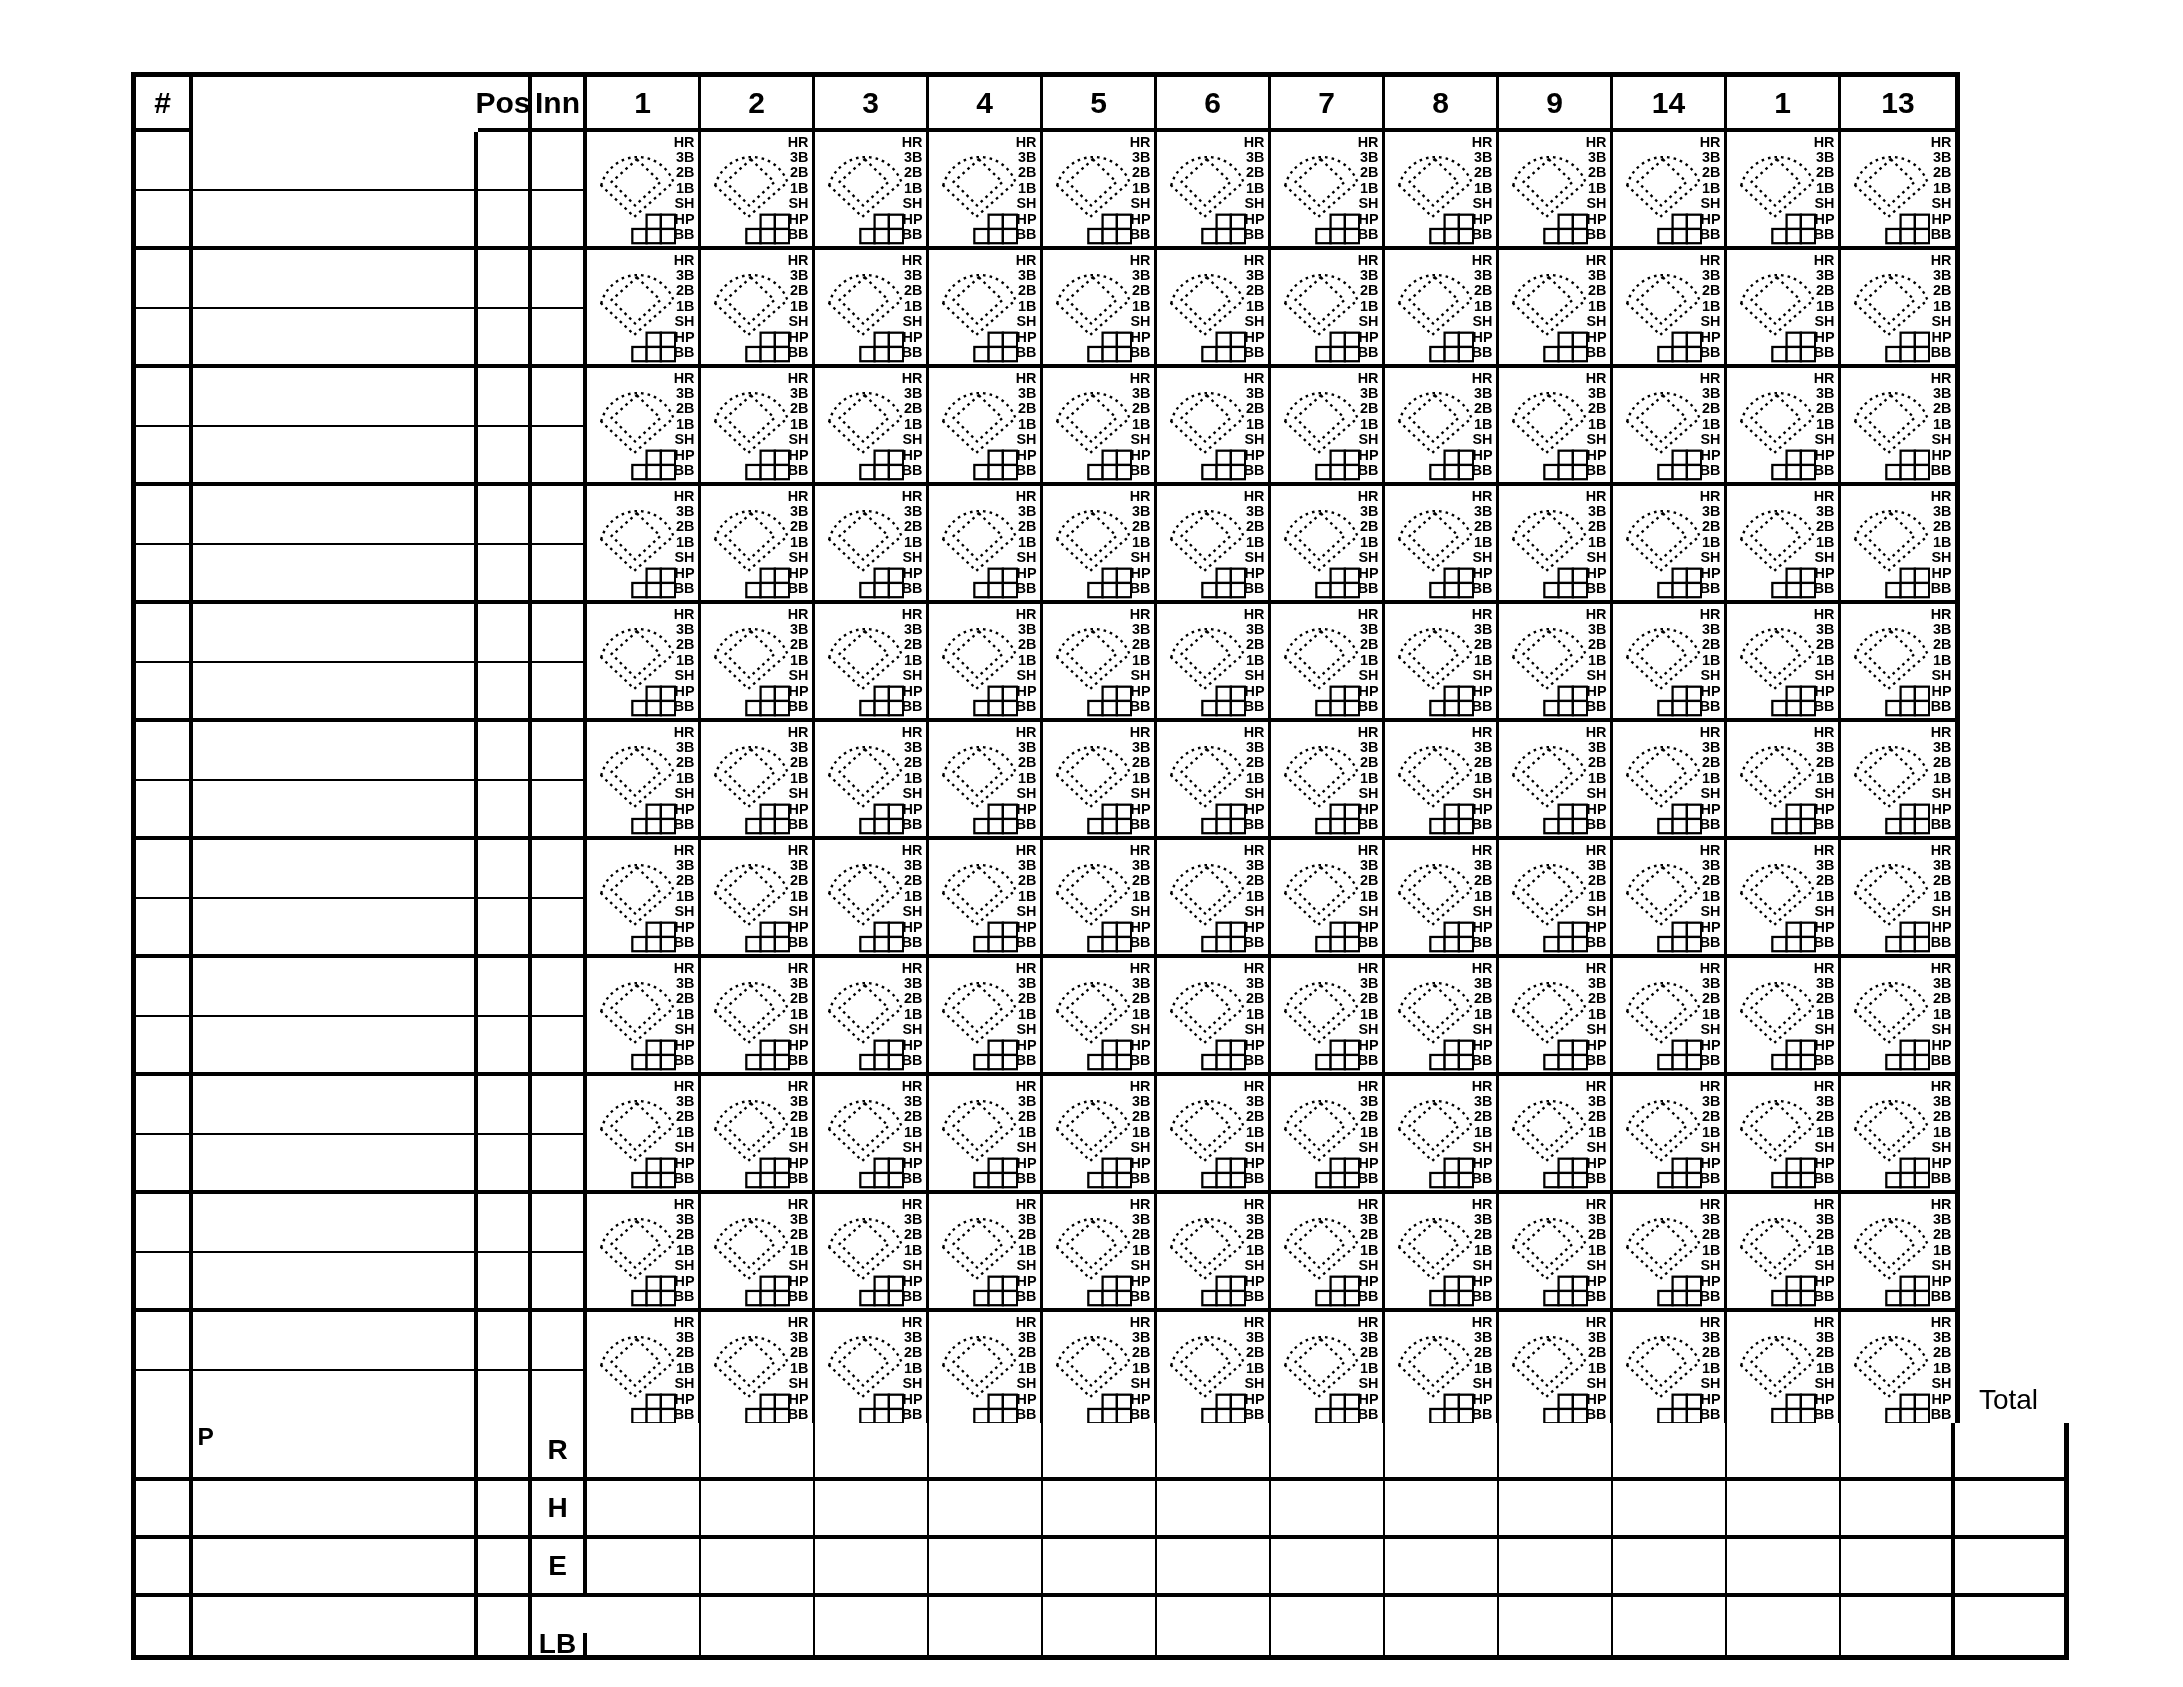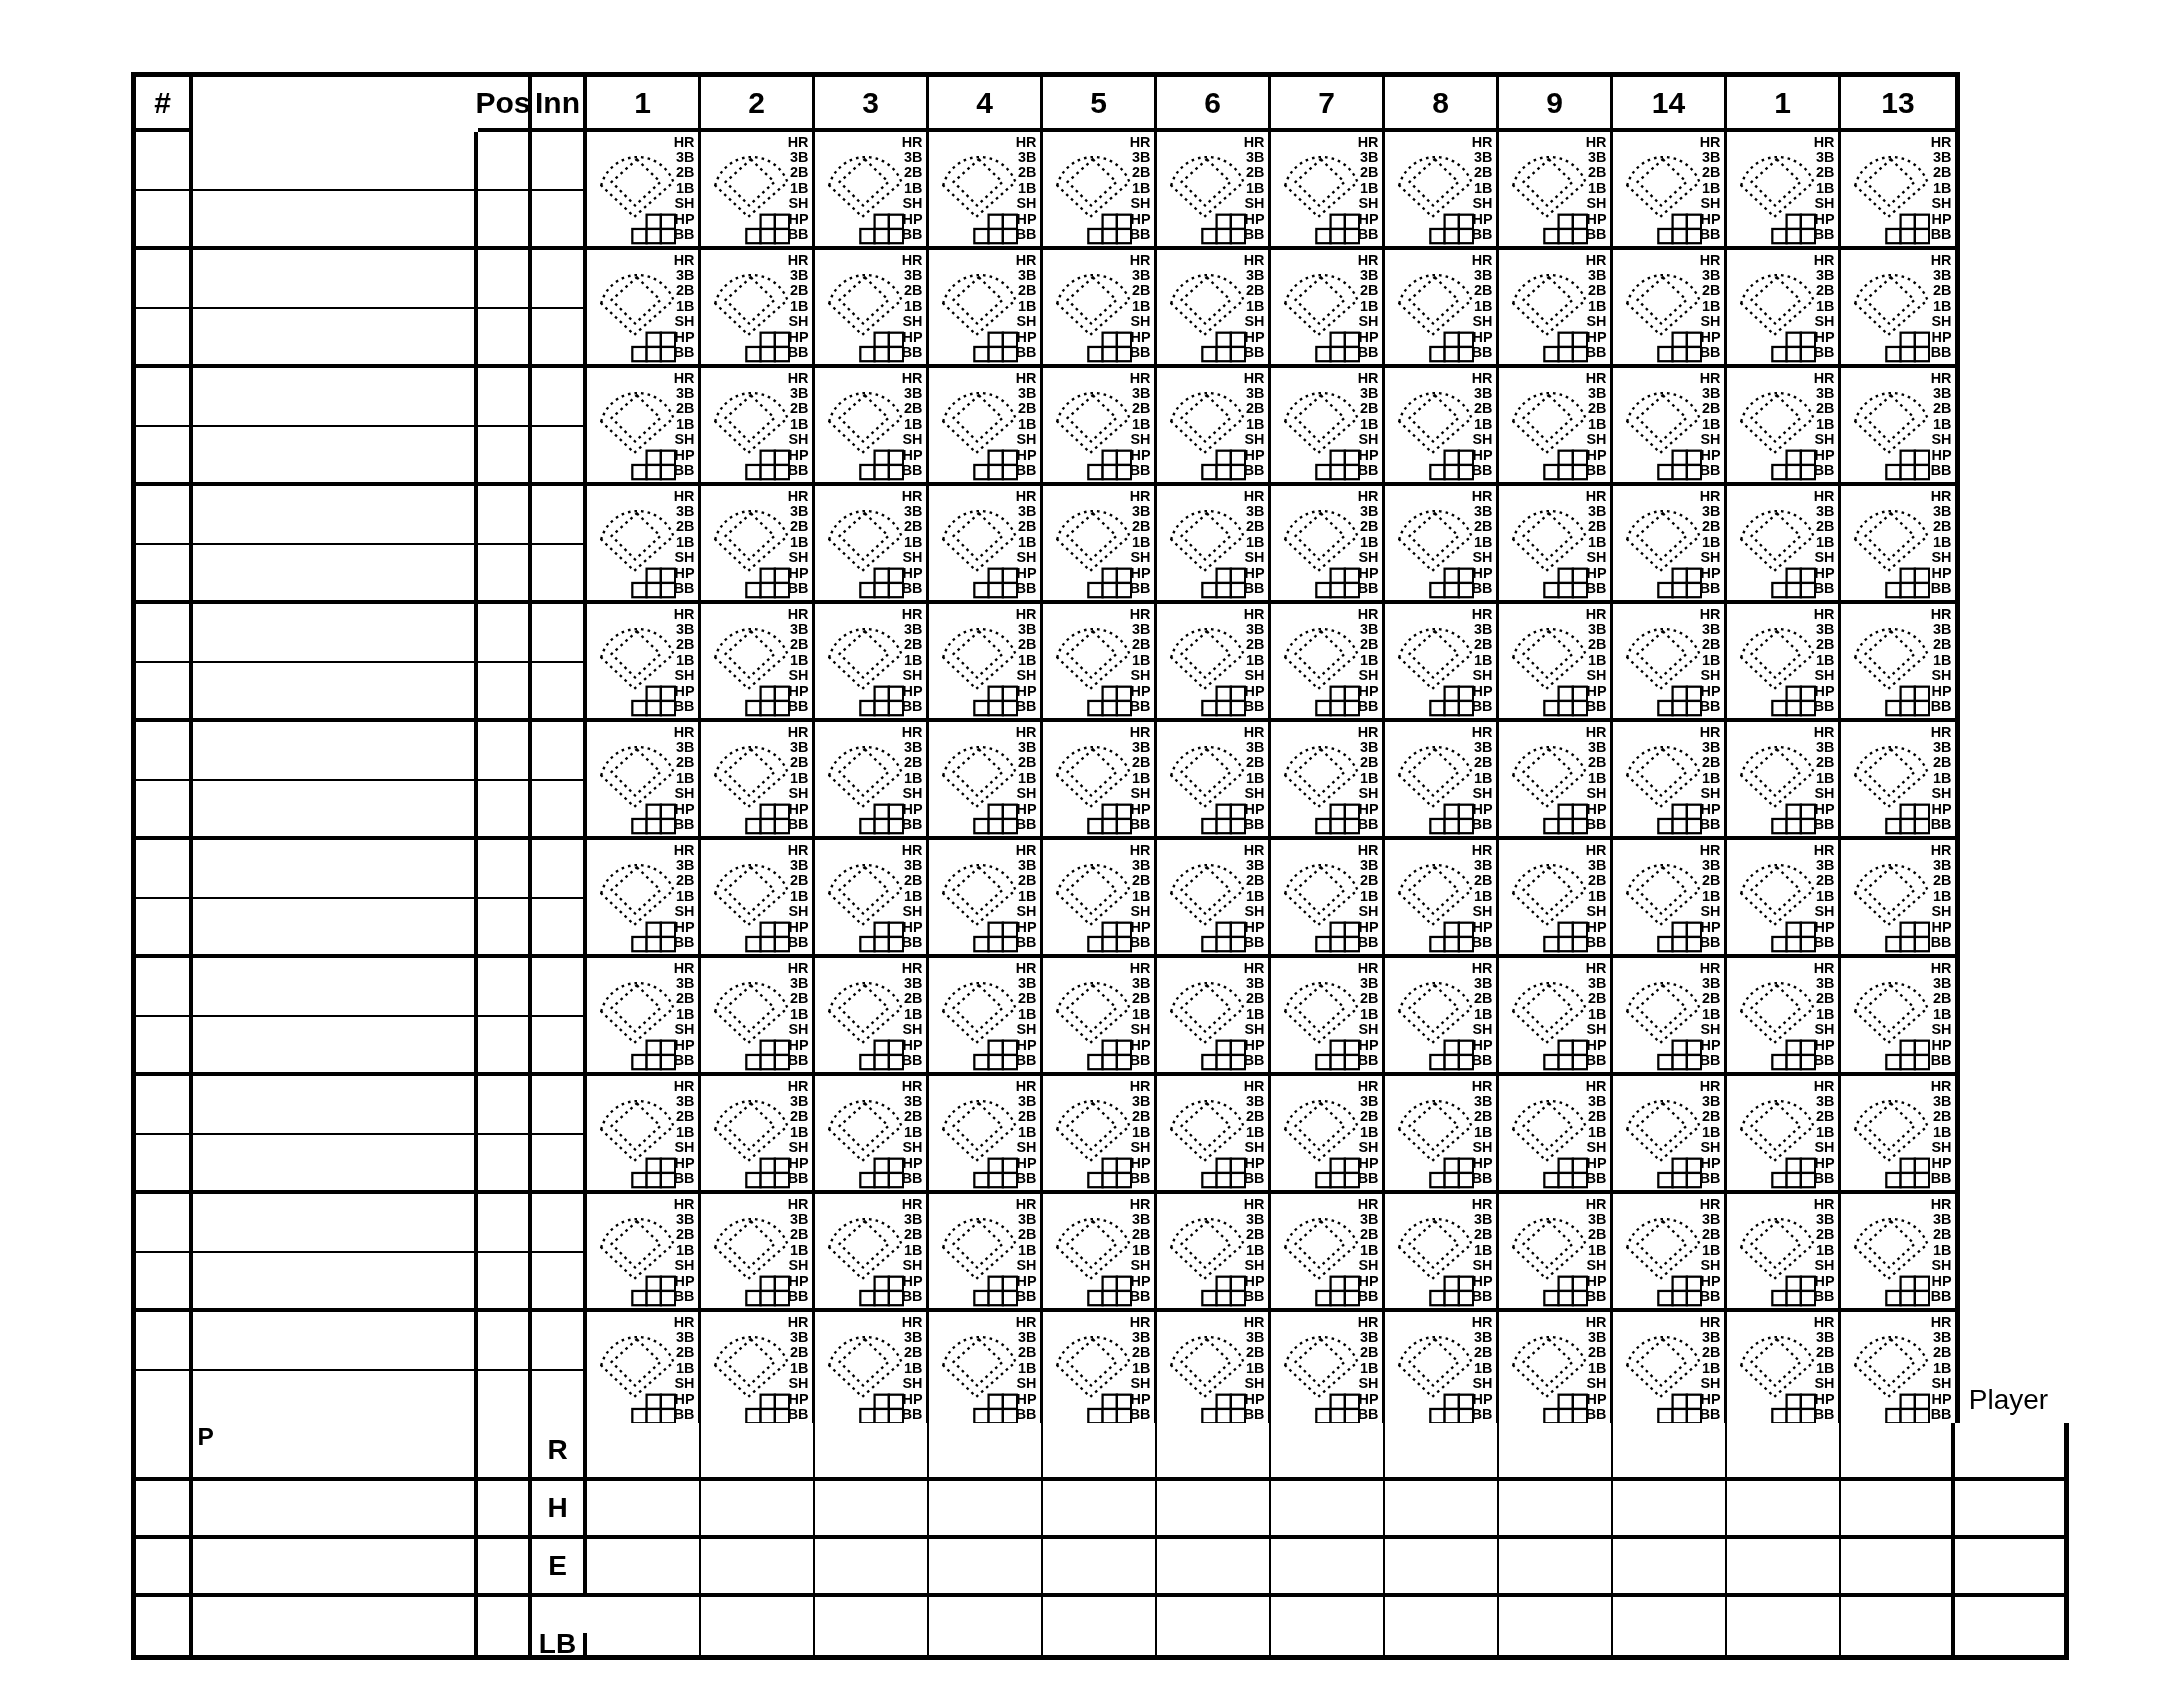--- a/index.html
+++ b/index.html
@@ -3066,21 +3066,21 @@
           <span>HR</span>
           <span>3B</span>
           <span>2B</span>
           <span>1B</span>
           <span>SH</span>
           <span>HP</span>
           <span>BB</span>
         </div>
       </div>
     </div>
-  <div id="total-label">Player</div>
+  <div id="total-label">Total</div>
   <div id="bottom-grid" class="grid">
       <div class="cell br5 bb5" style="grid-area: 1 / 1;"></div>
       <div class="cell br5 bb5 pitcher-cell" style="grid-area: 1 / 2;"><span class="pitcher-label">P</span></div>
       <div class="cell br5 bb5" style="grid-area: 1 / 3;"></div>
       <div class="cell br5 stat-cell bb5" style="grid-area: 1 / 4;">
         <span class="stat-label">R</span>
       </div>
       <div class="cell br2 bb5" style="grid-area: 1 / 5;"></div>
       <div class="cell br2 bb5" style="grid-area: 1 / 6;"></div>
       <div class="cell br2 bb5" style="grid-area: 1 / 7;"></div>

